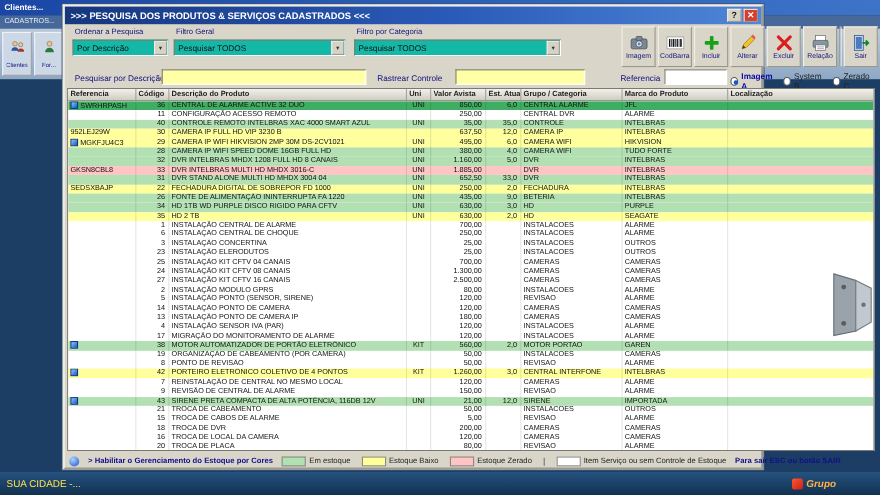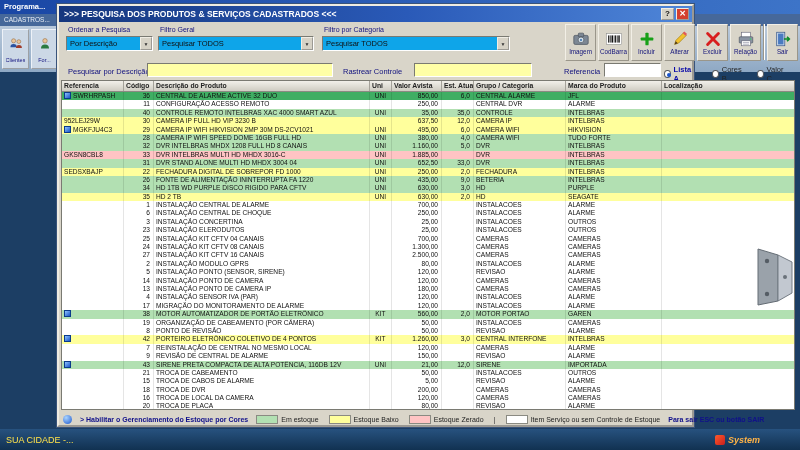--- a/index.html
+++ b/index.html
@@ -20,21 +20,21 @@
 
   
   .dialog{position:absolute;left:57px;top:4px;width:637px;height:423px;background:#d9d5c9;border:2px outset #efece2;box-shadow:0 0 0 1px #39537a;}
   .titlebar{position:absolute;left:0;top:0;right:0;height:16px;background:linear-gradient(90deg,#16377e,#2a5ab8 55%,#4f86d8);display:flex;align-items:center;padding:0 3px 0 5px;}
   .title{color:#fff;font-size:8.5px;font-weight:bold;white-space:nowrap;overflow:hidden;flex:1;}
   .tb-btn{width:13px;height:12px;font-size:8px;line-height:10px;text-align:center;border:1px outset #f0ede4;margin-left:2px;cursor:default;}
   .tb-help{background:#d6d2c6;color:#111;font-weight:bold;}
   .tb-close{background:#d4402f;color:#fff;font-weight:bold;}
 
   .flabel{position:absolute;font-size:7px;color:#10107e;white-space:nowrap;}
-  .combo{position:absolute;height:15px;background:#0ea5e9;border:1px solid;border-color:#7a7a72 #fff #fff #7a7a72;font-size:7.5px;line-height:13px;padding-left:3px;color:#111;white-space:nowrap;overflow:hidden;}
+  .combo{position:absolute;height:15px;background:#14b8a6;border:1px solid;border-color:#7a7a72 #fff #fff #7a7a72;font-size:7.5px;line-height:13px;padding-left:3px;color:#111;white-space:nowrap;overflow:hidden;}
   .combo .arrow{position:absolute;right:0;top:0;bottom:0;width:12px;background:#d6d2c6;border:1px outset #f0ede4;font-size:5px;color:#333;text-align:center;line-height:12px;}
 
   .tbtns{position:absolute;left:506px;top:17px;height:38px;display:flex;gap:2px;align-items:center;}
   .abtn{width:31px;height:37px;background:#d9d5c9;border:1px solid;border-color:#f2efe6 #9a968a #9a968a #f2efe6;display:flex;flex-direction:column;align-items:center;justify-content:center;gap:0;cursor:pointer;padding:0;}
   .abtn .aicon{width:18px;height:18px;display:block;}
   .abtn .aicon svg{width:18px;height:18px;display:block;}
   .abtn .albl{font-size:6.3px;color:#13137a;white-space:nowrap;}
   .vsep{width:2px;height:36px;border-left:1px solid #9a968a;border-right:1px solid #fff;}
 
   .yinput{position:absolute;height:14px;background:#ffffa6;border:1px solid;border-color:#7a7a72 #fff #fff #7a7a72;font-size:7.5px;padding:0 3px;}
@@ -80,21 +80,21 @@
   .exit-hint{margin-left:auto;font-size:7px;font-weight:bold;color:#10108a;white-space:nowrap;}
 
   .overlay-img{position:absolute;left:750px;top:246px;width:48px;height:62px;z-index:30;}
 </style>
 </head>
 <body>
 
 <div class="screen">
 
   <div class="bg-titlebar">
-    <span>Programa...</span>
+    <span>Clientes...</span>
   </div>
   <div class="bg-menubar">
     <span>CADASTROS...</span>
   </div>
   <div class="bg-toolbar">
     <div class="bg-btn">
       <span>
         <svg viewBox="0 0 20 20" width="16" height="16">
             <circle cx="7" cy="6" r="2.6" fill="#e8c49a" stroke="#8a5a2a" stroke-width="0.6"></circle>
             <path d="M3 14 a4 4 0 0 1 8 0 z" fill="#2a52a0"></path>
@@ -111,21 +111,21 @@
             <path d="M5 15.5 a5 5 0 0 1 10 0 z" fill="#2a7a40"></path>
           </svg>
       </span>
       <span class="blbl">For...</span>
     </div>
   </div>
   <div class="bg-statusbar">
     <span class="bg-city">SUA CIDADE -...</span>
     <span class="bg-logo">
       <span class="logo-ico"></span>
-      <span class="logo-txt">System</span>
+      <span class="logo-txt">Grupo</span>
     </span>
   </div>
 
   <div class="dialog">
     <div class="titlebar">
       <span class="title">&gt;&gt;&gt;  PESQUISA DOS PRODUTOS &amp; SERVIÇOS CADASTRADOS  &lt;&lt;&lt;</span>
       <span class="tb-btn tb-help">?</span>
       <span class="tb-btn tb-close">✕</span>
     </div>
 
@@ -231,29 +231,29 @@
 
     <span class="flabel" style="left:9px;top:61px;font-size:7.5px;">Pesquisar por Descrição</span>
     <input class="yinput" style="left: 88px; top: 57px; width: 186px;" value="">
     <span class="flabel" style="left:284px;top:61px;font-size:7.5px;">Rastrear Controle</span>
     <input class="yinput" style="left: 355px; top: 57px; width: 118px;" value="">
     <span class="flabel" style="left:505px;top:61px;font-size:7.5px;">Referencia</span>
     <input class="winput" style="left: 545px; top: 57px; width: 57px;" value="">
 
     <span class="radio-wrap" style="left:605px;top:59px;">
       <span class="rdot sel"></span>
-      <span class="rlbl sel">Lista A</span>
+      <span class="rlbl sel">Imagem A</span>
     </span>
     <span class="radio-wrap" style="left:653px;top:59px;">
       <span class="rdot"></span>
-      <span class="rlbl">Cores B</span>
+      <span class="rlbl">System B</span>
     </span>
     <span class="radio-wrap" style="left:698px;top:59px;">
       <span class="rdot"></span>
-      <span class="rlbl">Valor C</span>
+      <span class="rlbl">Zerado C</span>
     </span>
 
     <div class="grid">
       <div class="ghead">
           <div class="hcell col0">Referencia</div>
           <div class="hcell col1">Código</div>
           <div class="hcell col2">Descrição do Produto</div>
           <div class="hcell col3">Uni</div>
           <div class="hcell col4">Valor Avista</div>
           <div class="hcell col5">Est. Atual</div>

